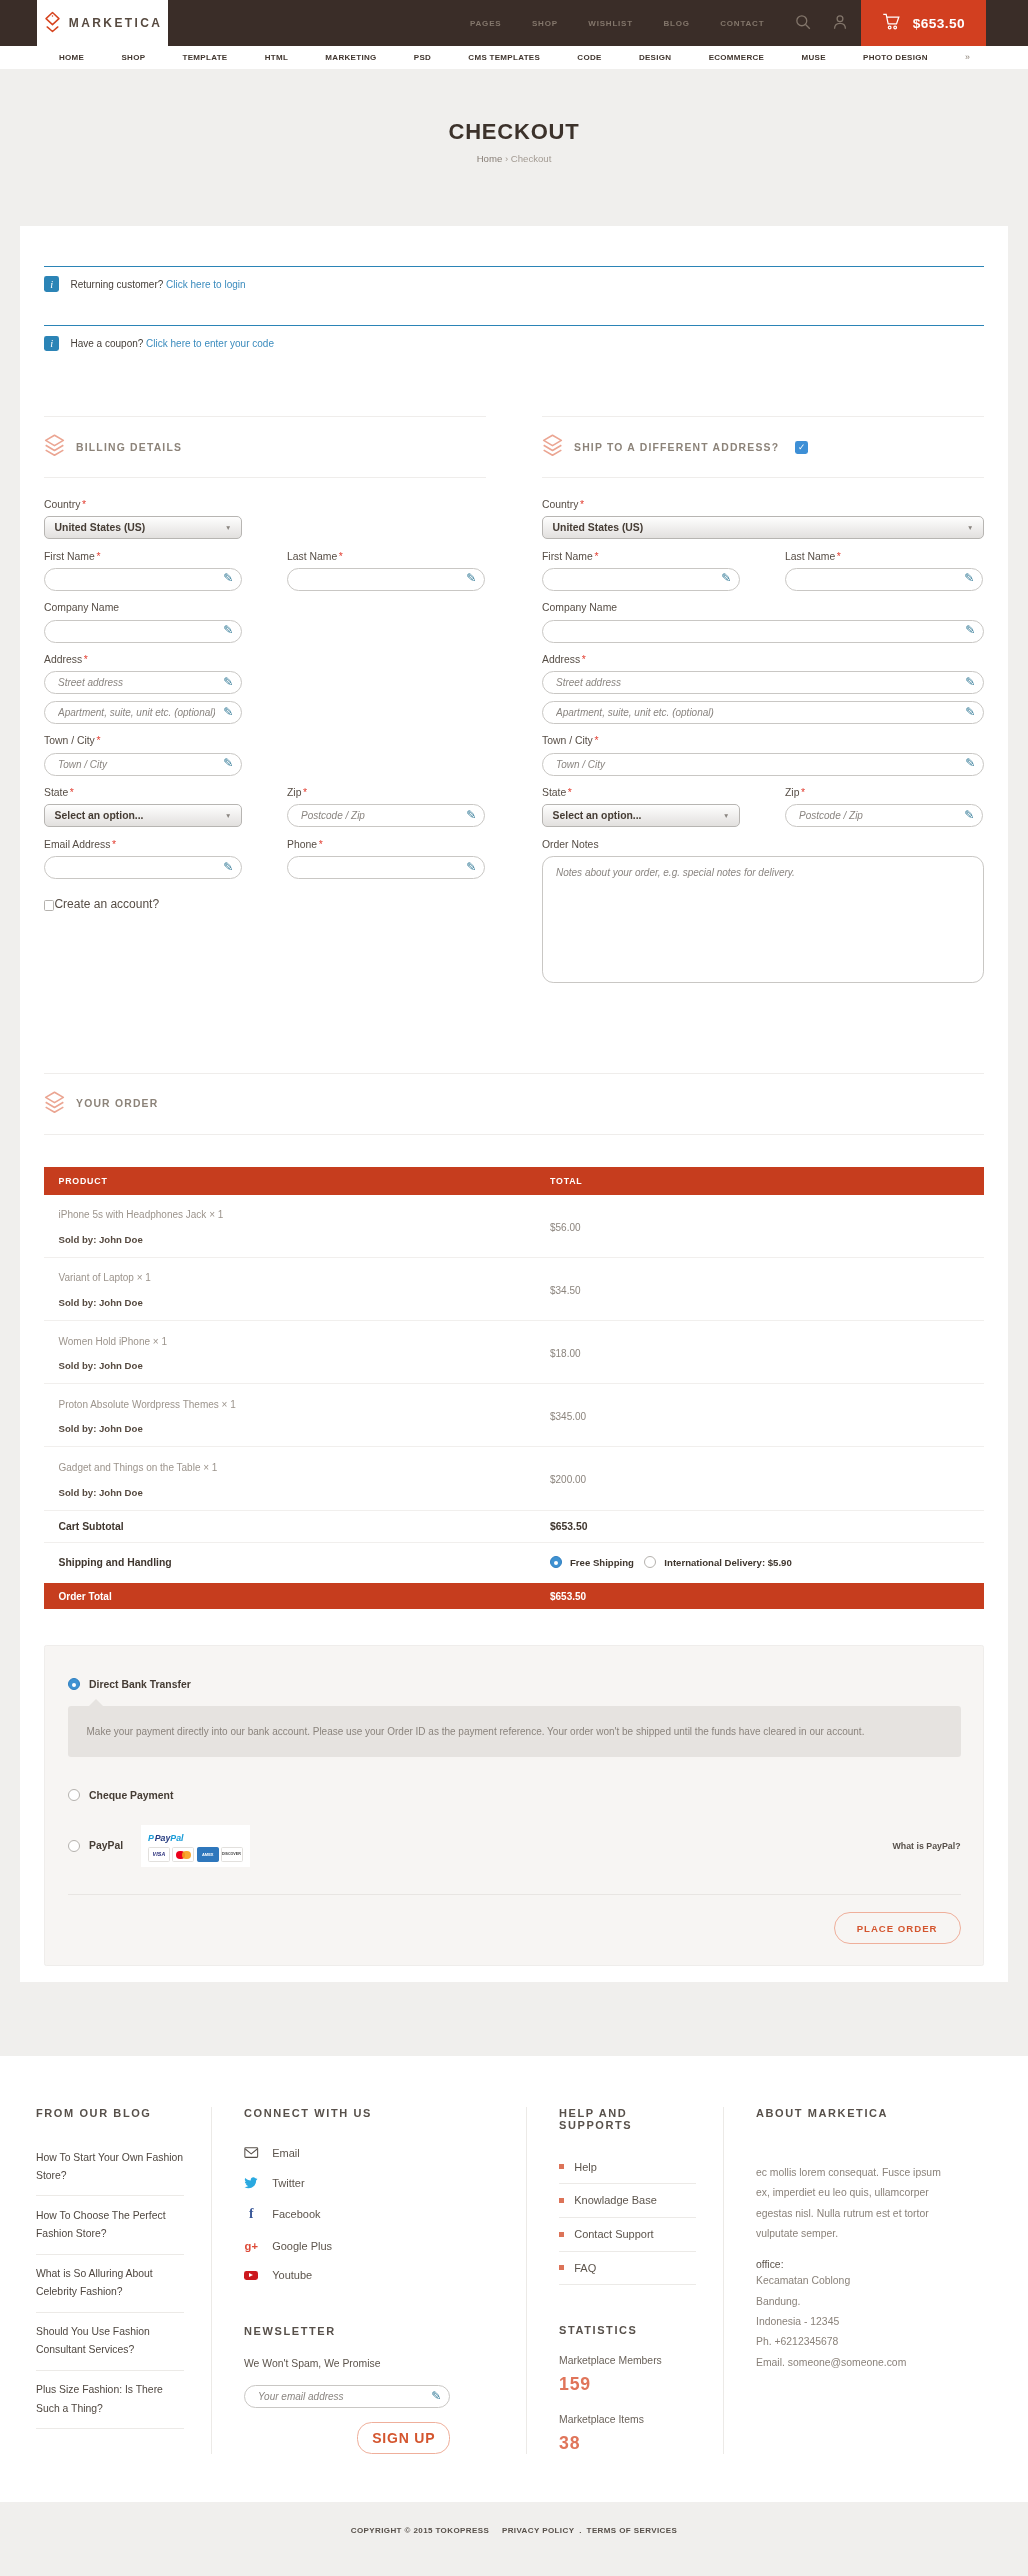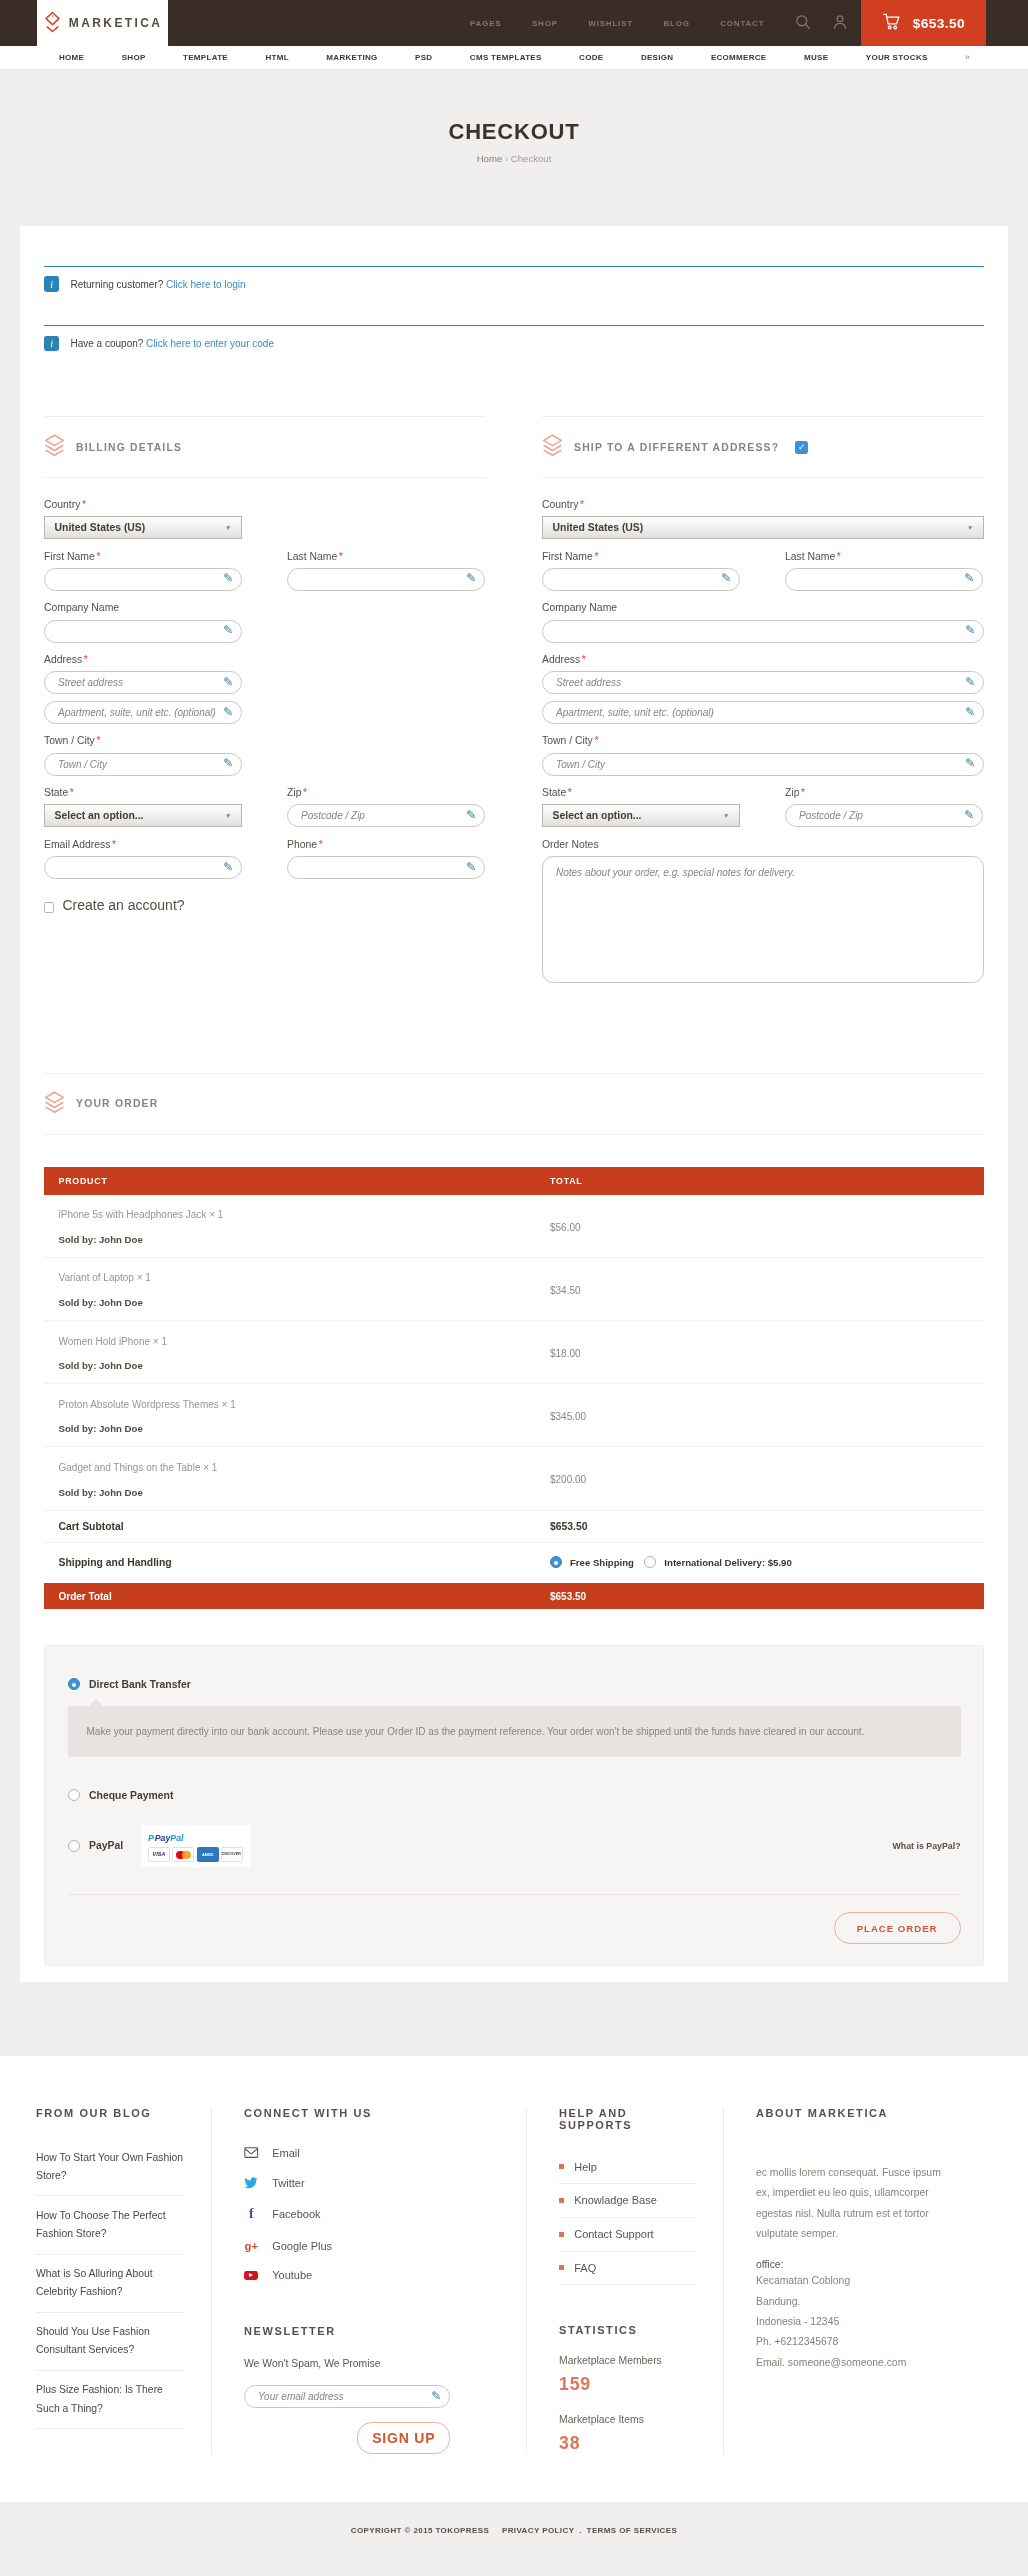--- a/index.html
+++ b/index.html
@@ -58,28 +58,28 @@
   .field > label { display:block; font-size:10.4px; color:#564d45; margin-bottom:6.4px; }
   .req { color:#e23b2e; margin-left:1.6px; }
   .w250 { width:198px; }
   .wfull { width:100%; }
   .row2 { display:flex; gap:45px; }
   .input-wrap { position:relative; }
   input.pill { width:100%; height:23px; border:0.8px solid #c9c7c4; border-radius:12px;
                padding:0 26px 0 13px; font-size:10px; color:#555; font-family:inherit; outline:none; }
   ::placeholder { font-style:italic; color:#8a8580; opacity:1; }
   .pen { position:absolute; right:8.8px; top:50%; transform:translateY(-55%); color:#2e7795; font-size:12px; }
-  .sel { height:23px; border:0.8px solid #b7b5b2; border-radius:0;
+  .sel { height:23px; border:0.8px solid #b7b5b2; border-radius:5px;
          background:linear-gradient(#fefefe,#e2e0de); display:flex; align-items:center;
          justify-content:space-between; padding:0 9.6px; font-size:10.4px; font-weight:bold;
          color:#453c34; cursor:pointer; }
   .sel .arrow { color:#8a8580; font-size:6.4px; }
   textarea.notes { width:100%; height:127px; border:0.8px solid #c9c7c4; border-radius:11.2px;
                    padding:10.4px 13px; font-size:10px; font-family:inherit; resize:none; outline:none; }
-  .createacct { display:flex; align-items:flex-end; gap:8px; margin-top:6.4px; font-size:14px; color:#564d45; }
+  .createacct { display:flex; align-items:flex-end; margin-top:6.4px; font-size:12px; color:#564d45; }
   .cb { width:10.4px; height:10.4px; border:0.8px solid #b5b2ae; border-radius:1.6px; background:#fff; cursor:pointer; flex:0 0 auto; }
   .addr-gap { margin-bottom:7.2px; }
 
   
   .order-sep { margin-top:76px; }
   .order-table { margin-top:32px; }
   .trow { display:flex; }
   .cell-left { flex:0 0 506px; padding-left:14.5px; }
   .cell-right { flex:1; }
   .thead { background:#c63d1e; height:28px; align-items:center; color:#fff; font-size:8.8px;
@@ -222,21 +222,21 @@
   <span class="mn-item">SHOP</span>
   <span class="mn-item">TEMPLATE</span>
   <span class="mn-item">HTML</span>
   <span class="mn-item">MARKETING</span>
   <span class="mn-item">PSD</span>
   <span class="mn-item">CMS TEMPLATES</span>
   <span class="mn-item">CODE</span>
   <span class="mn-item">DESIGN</span>
   <span class="mn-item">ECOMMERCE</span>
   <span class="mn-item">MUSE</span>
-  <span class="mn-item">YOUR STOCKS</span>
+  <span class="mn-item">PHOTO DESIGN</span>
   <span class="mn-more">»</span>
 </nav>
 
 <section class="hero">
   <h1>CHECKOUT</h1>
   <div class="breadcrumb">
     <span class="bc-home">Home</span>
     <span>›</span>
     <span>Checkout</span>
   </div>

